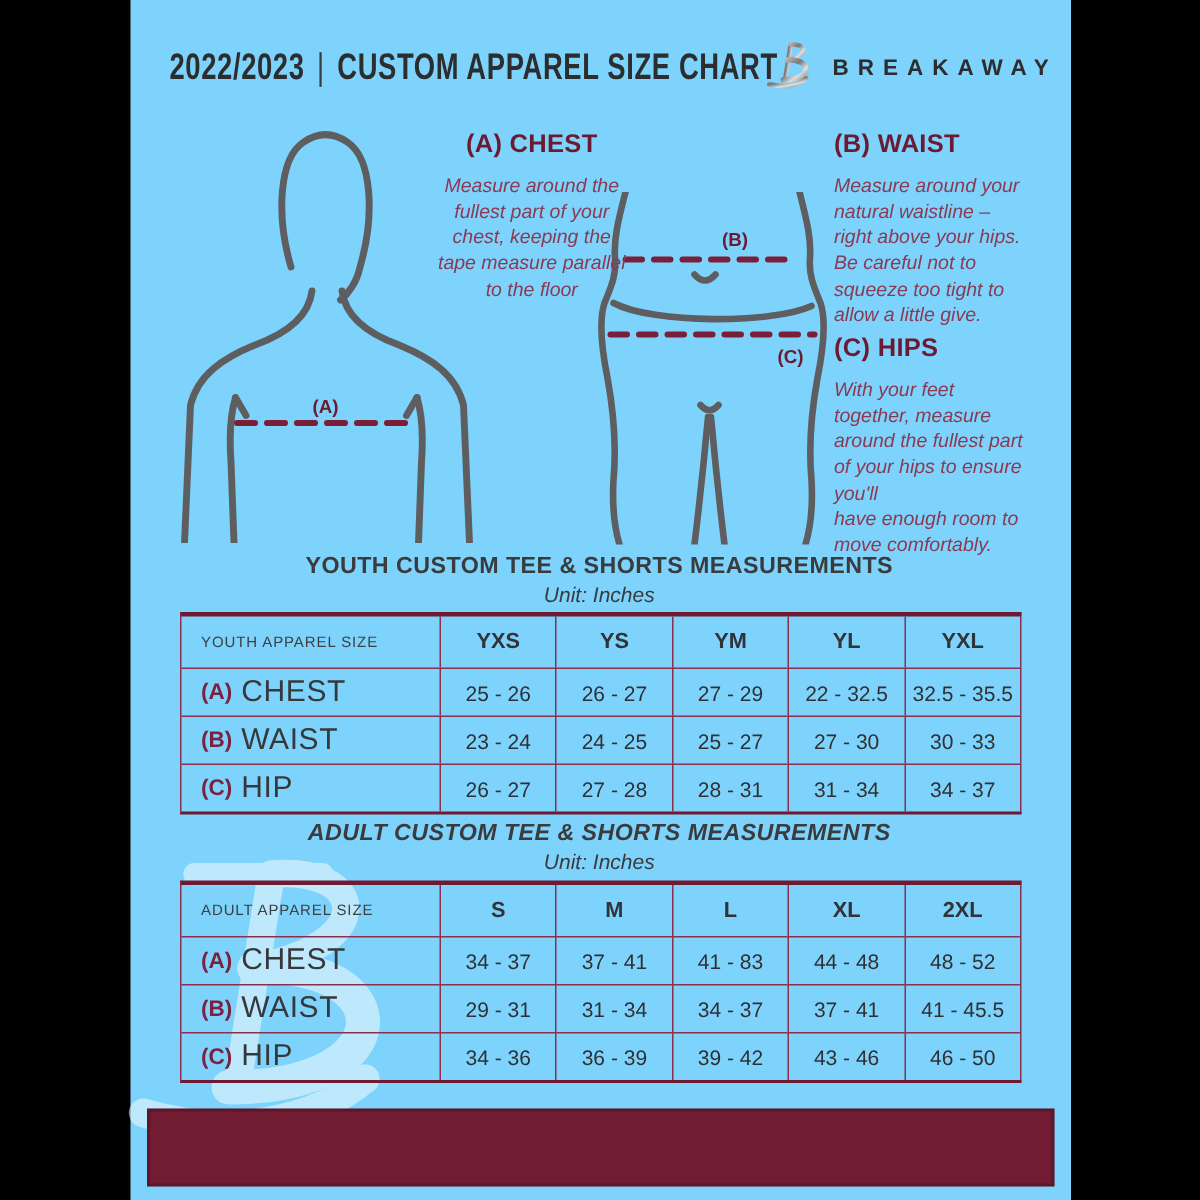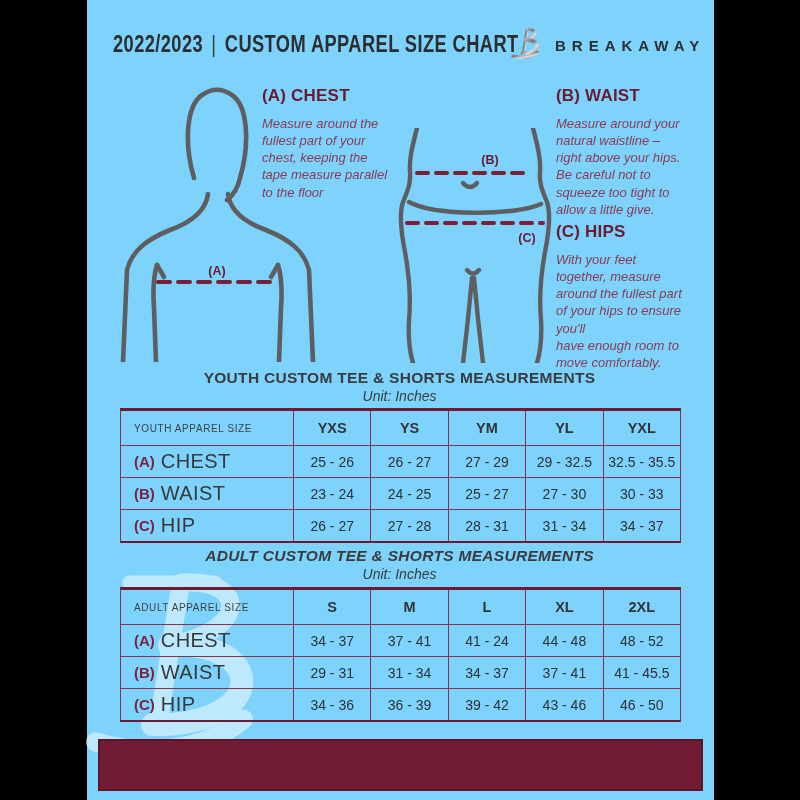--- a/index.html
+++ b/index.html
@@ -108,21 +108,21 @@
       <path d="M 74,142 Q 80,149 86,142"></path>
       <path d="M 79,150 C 77,172 74,202 70,235"></path>
       <path d="M 81,150 C 83,172 86,202 90,235"></path>
     </g>
     <path d="M 24,45 L 130,45" stroke="#7b1f38" stroke-width="4" stroke-dasharray="11 8"></path>
     <text x="97" y="36" text-anchor="middle" font-size="12.5" font-weight="bold" fill="#6b1a31">(B)</text>
     <path d="M 14,95 L 150,95" stroke="#7b1f38" stroke-width="4" stroke-dasharray="11 8"></path>
     <text x="134" y="114" text-anchor="middle" font-size="12.5" font-weight="bold" fill="#6b1a31">(C)</text>
   </svg>
 
-  <div class="abs" style="left:262px;top:86px;">
+  <div class="abs" style="left:262px;top:86px;text-align:center;">
     <div class="inst-head">(A) CHEST</div>
     <div class="inst-body" style="width:185px;margin-top:9px;">Measure around the
 fullest part of your
 chest, keeping the
 tape measure parallel
 to the floor</div>
   </div>
 
   <div class="abs" style="left:556px;top:86px;">
     <div class="inst-head">(B) WAIST</div>
@@ -156,21 +156,21 @@
     <div class="st-cell hdr first-row st-size">YL</div>
     <div class="st-cell hdr first-row st-size">YXL</div>
 
     <div class="st-cell first-col">
       <span class="row-prefix">(A)</span>
       <span class="row-label">CHEST</span>
     </div>
     <div class="st-cell">25 - 26</div>
     <div class="st-cell">26 - 27</div>
     <div class="st-cell">27 - 29</div>
-    <div class="st-cell">29 - 32.5</div>
+    <div class="st-cell">22 - 32.5</div>
     <div class="st-cell">32.5 - 35.5</div>
 
     <div class="st-cell first-col">
       <span class="row-prefix">(B)</span>
       <span class="row-label">WAIST</span>
     </div>
     <div class="st-cell">23 - 24</div>
     <div class="st-cell">24 - 25</div>
     <div class="st-cell">25 - 27</div>
     <div class="st-cell">27 - 30</div>
@@ -197,21 +197,21 @@
     <div class="st-cell hdr first-row st-size">L</div>
     <div class="st-cell hdr first-row st-size">XL</div>
     <div class="st-cell hdr first-row st-size">2XL</div>
 
     <div class="st-cell first-col">
       <span class="row-prefix">(A)</span>
       <span class="row-label">CHEST</span>
     </div>
     <div class="st-cell">34 - 37</div>
     <div class="st-cell">37 - 41</div>
-    <div class="st-cell">41 - 24</div>
+    <div class="st-cell">41 - 83</div>
     <div class="st-cell">44 - 48</div>
     <div class="st-cell">48 - 52</div>
 
     <div class="st-cell first-col">
       <span class="row-prefix">(B)</span>
       <span class="row-label">WAIST</span>
     </div>
     <div class="st-cell">29 - 31</div>
     <div class="st-cell">31 - 34</div>
     <div class="st-cell">34 - 37</div>

